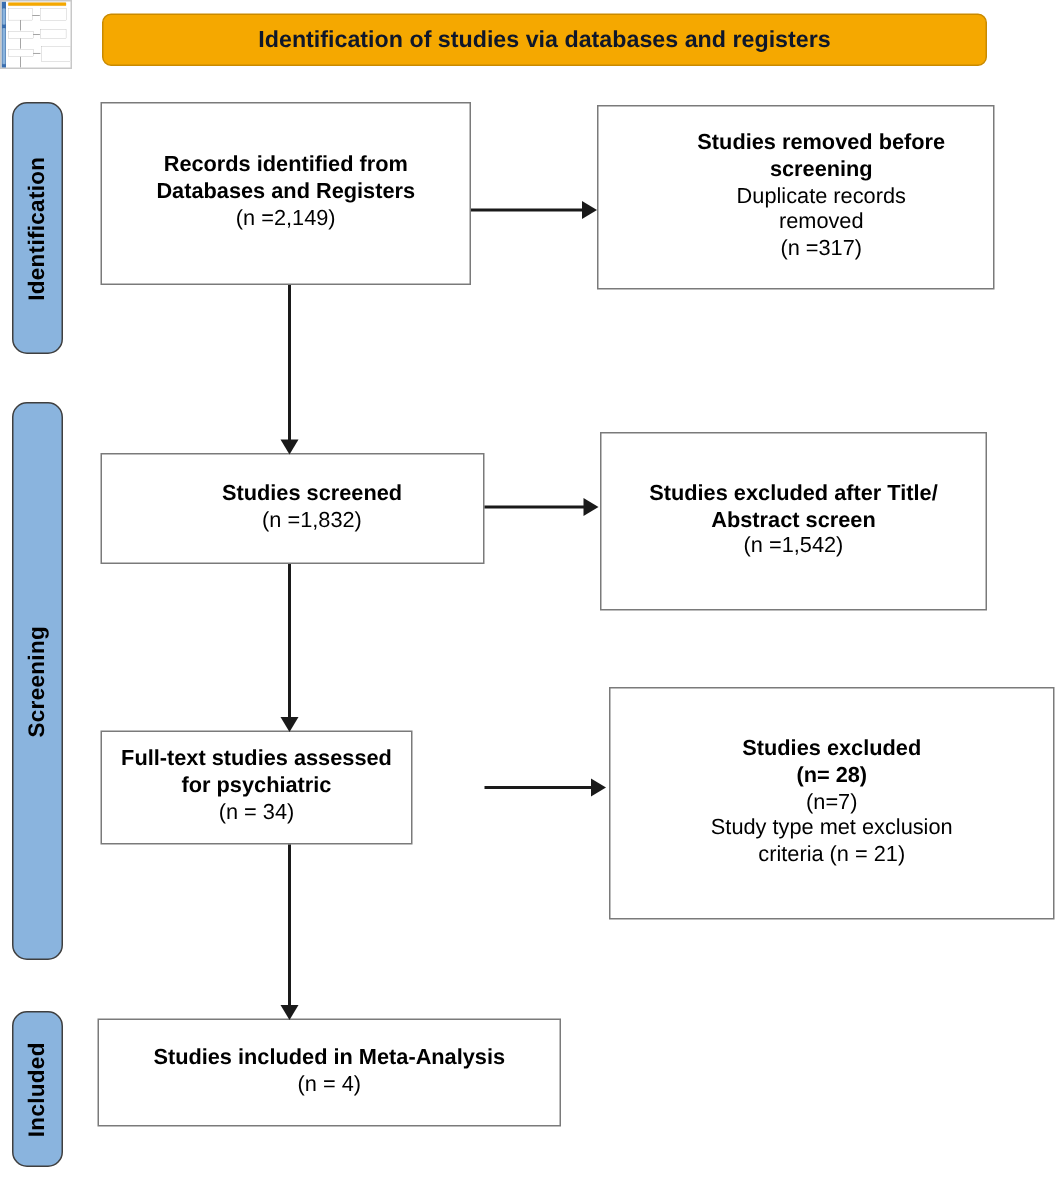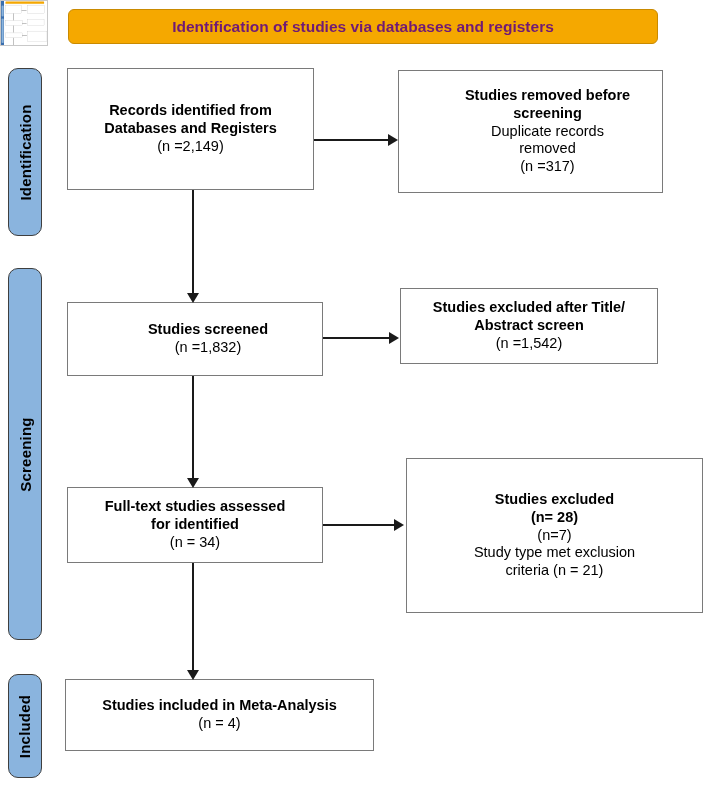--- a/index.html
+++ b/index.html
@@ -53,21 +53,21 @@
   #phase-included{left:8px;top:674px;width:34px;height:104px;}
 
   
   #header-banner{
     position:absolute;left:68px;top:9px;width:590px;height:35px;
     background:#F5A800;
     border:1.5px solid #c98a00;
     border-radius:6px;
     box-sizing:border-box;
     display:flex;align-items:center;justify-content:center;
-    font-weight:bold;font-size:15.5px;color:#701a75;
+    font-weight:bold;font-size:15.5px;color:#0f172a;
   }
 
   
   .box{
     position:absolute;
     background:#ffffff;
     border:1.6px solid #7a7a7a;
     box-sizing:border-box;
     display:flex;flex-direction:column;
     align-items:center;justify-content:center;
@@ -75,22 +75,22 @@
     color:#000000;
     padding:2px 6px;
     line-height:1.22;
   }
   .box .b{font-weight:bold;font-size:14.5px;}
   .box .n{font-weight:normal;font-size:14.5px;}
 
   #box-records-identified{left:67px;top:68px;width:247px;height:122px;}
   #box-studies-removed{left:398px;top:70px;width:265px;height:123px;padding-left:40px;}
   #box-studies-screened{left:67px;top:302px;width:256px;height:74px;padding-left:32px;}
-  #box-excluded-title-abstract{left:400px;top:288px;width:258px;height:76px;}
-  #box-fulltext-assessed{left:67px;top:487px;width:256px;height:76px;}
+  #box-excluded-title-abstract{left:400px;top:288px;width:258px;height:119px;}
+  #box-fulltext-assessed{left:67px;top:487px;width:208px;height:76px;}
   #box-studies-excluded{left:406px;top:458px;width:297px;height:155px;}
   #box-included-meta{left:65px;top:679px;width:309px;height:72px;}
 
   
   .vline{position:absolute;width:2px;background:#1a1a1a;}
   .hline{position:absolute;height:2px;background:#1a1a1a;}
   .arrow-down{
     position:absolute;width:0;height:0;
     border-left:6px solid transparent;
     border-right:6px solid transparent;
@@ -187,21 +187,21 @@
   </div>
 
   <div class="box" id="box-excluded-title-abstract">
     <div class="b">Studies excluded after Title/</div>
     <div class="b">Abstract screen</div>
     <div class="n">(n =1,542)</div>
   </div>
 
   <div class="box" id="box-fulltext-assessed">
     <div class="b">Full-text studies assessed</div>
-    <div class="b">for identified</div>
+    <div class="b">for psychiatric</div>
     <div class="n">(n = 34)</div>
   </div>
 
   <div class="box" id="box-studies-excluded">
     <div class="b">Studies excluded</div>
     <div class="b">(n= 28)</div>
     <div class="n">(n=7)</div>
     <div class="n">Study type met exclusion</div>
     <div class="n">criteria (n = 21)</div>
   </div>

